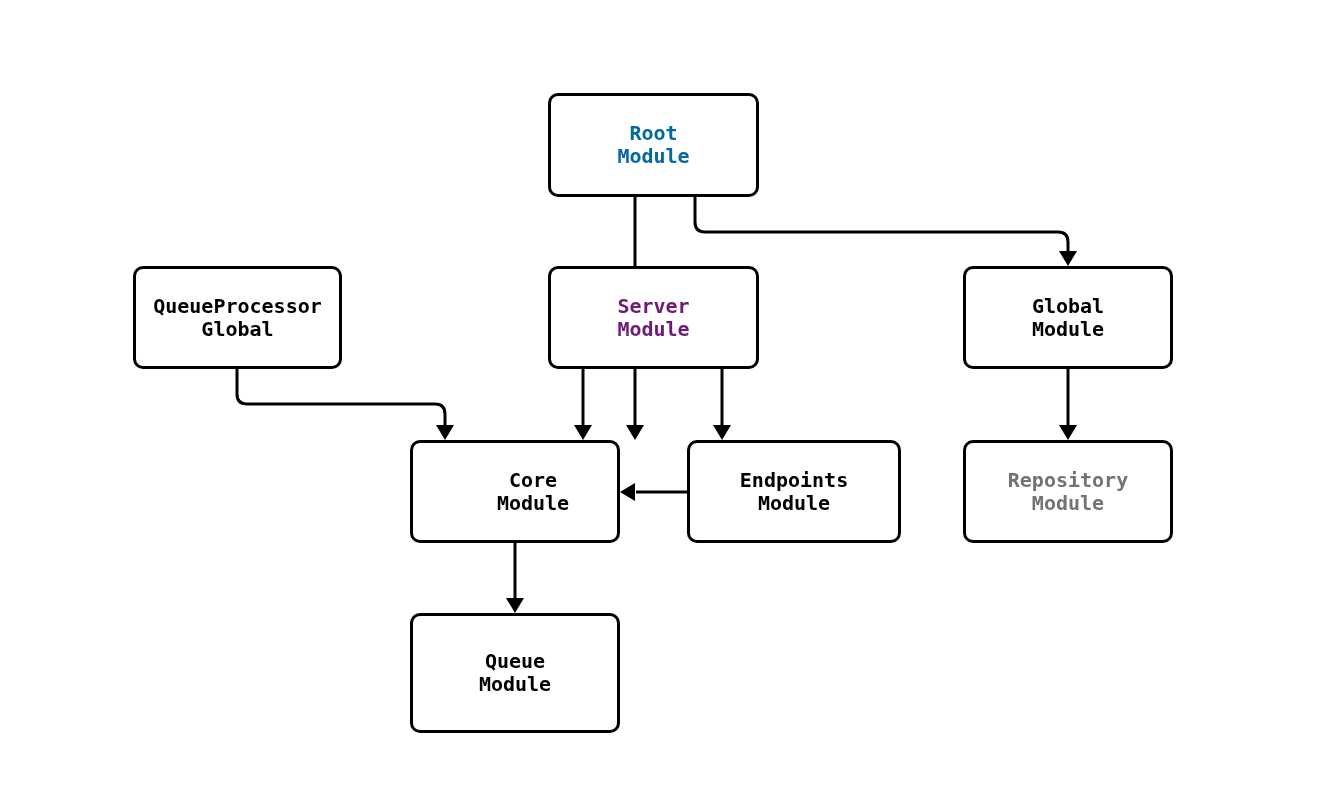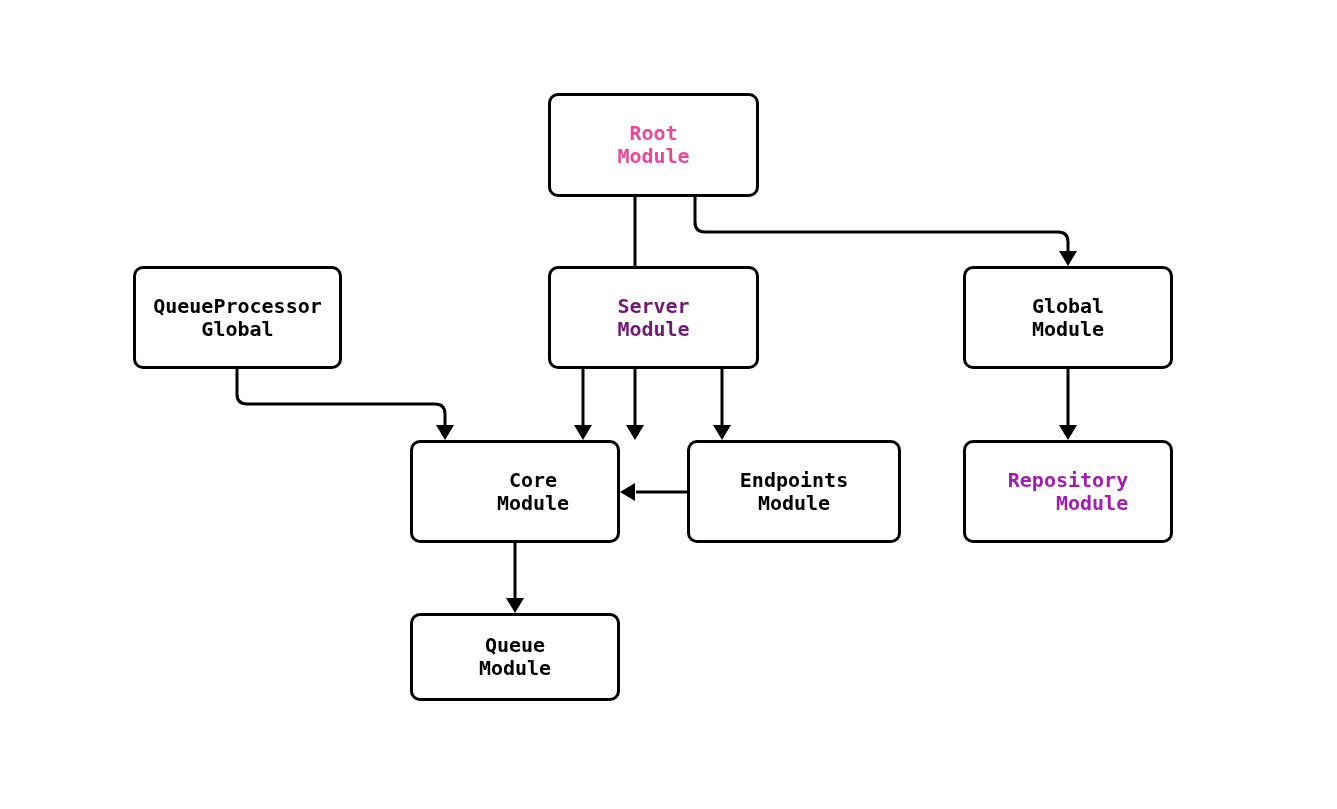--- a/index.html
+++ b/index.html
@@ -82,21 +82,21 @@
         <path d="M 1068 369 L 1068 425" fill="none" stroke="#000000" stroke-width="3" stroke-linecap="butt"></path>
         <polygon points="1059,425 1077,425 1068,440" fill="#000000"></polygon>
       </g>
       <g>
         <path d="M 515 543 L 515 598" fill="none" stroke="#000000" stroke-width="3" stroke-linecap="butt"></path>
         <polygon points="506,598 524,598 515,613" fill="#000000"></polygon>
       </g>
     </svg>
   <div id="node-layer">
       <div class="node" style="left: 548px; top: 93px; width: 211px; height: 104px; background: rgb(255, 255, 255); border-color: rgb(0, 0, 0);">
-        <div class="node-label" style="color: #ec4899;">Root
+        <div class="node-label" style="color: #0369a1;">Root
 Module</div>
       </div>
       <div class="node" style="left: 133px; top: 266px; width: 209px; height: 103px; background: rgb(255, 255, 255); border-color: rgb(0, 0, 0);">
         <div class="node-label" style="color: rgb(0, 0, 0);">QueueProcessor
 Global</div>
       </div>
       <div class="node" style="left: 548px; top: 266px; width: 211px; height: 103px; background: rgb(255, 255, 255); border-color: rgb(0, 0, 0);">
         <div class="node-label" style="color: #701a75;">Server
 Module</div>
       </div>
@@ -106,21 +106,21 @@
       </div>
       <div class="node" style="left: 410px; top: 440px; width: 210px; height: 103px; background: rgb(255, 255, 255); border-color: rgb(0, 0, 0);">
         <div class="node-label" style="color: rgb(0, 0, 0); margin-left: 36px;">Core
 Module</div>
       </div>
       <div class="node" style="left: 687px; top: 440px; width: 214px; height: 103px; background: rgb(255, 255, 255); border-color: rgb(0, 0, 0); align-items: center;">
         <div class="node-label" style="color: rgb(0, 0, 0);">Endpoints
 Module</div>
       </div>
       <div class="node" style="left: 963px; top: 440px; width: 210px; height: 103px; background: rgb(255, 255, 255); border-color: rgb(0, 0, 0);">
-        <div class="node-label" style="color: #a21caf; text-align: right;">Repository
+        <div class="node-label" style="color: #737373;">Repository
 Module</div>
       </div>
-      <div class="node" style="left: 410px; top: 613px; width: 210px; height: 88px; background: rgb(255, 255, 255); border-color: rgb(0, 0, 0);">
+      <div class="node" style="left: 410px; top: 613px; width: 210px; height: 120px; background: rgb(255, 255, 255); border-color: rgb(0, 0, 0);">
         <div class="node-label" style="color: rgb(0, 0, 0);">Queue
 Module</div>
       </div>
     </div>
 </div>
 
 </body></html>

